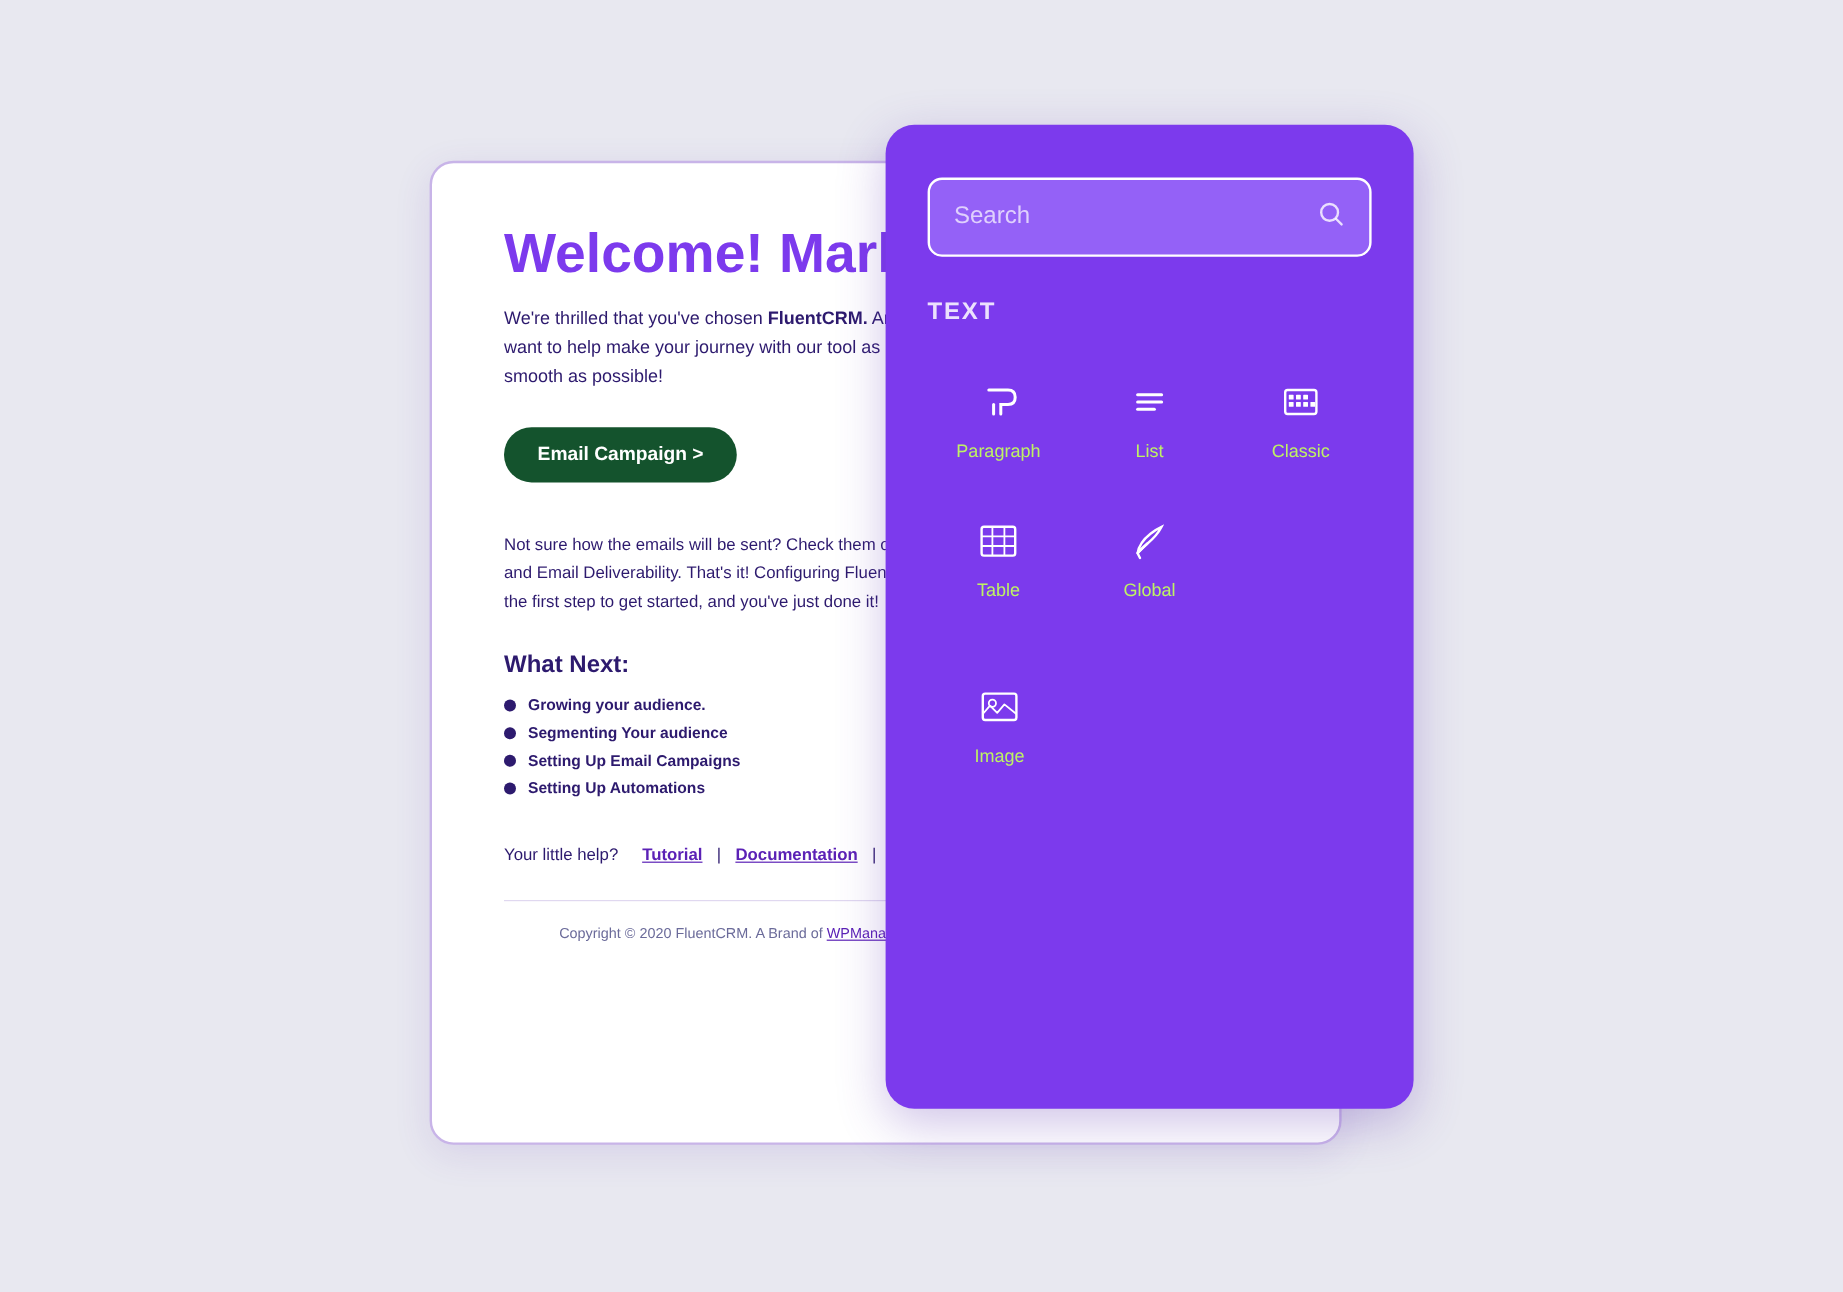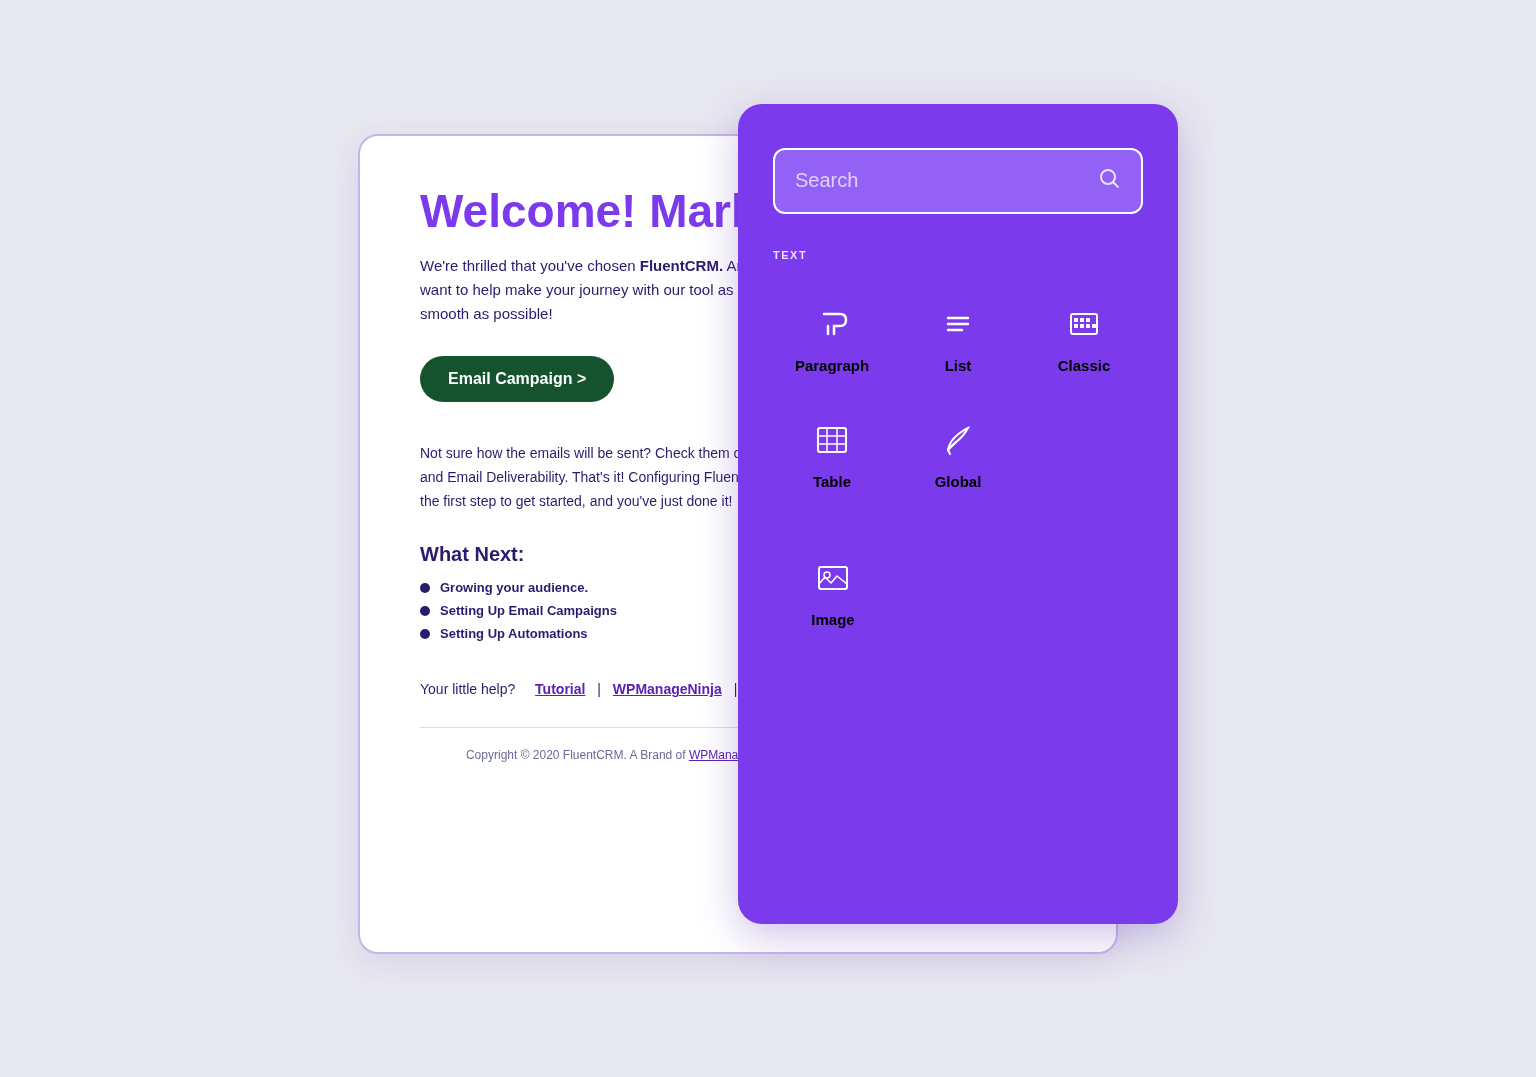--- a/index.html
+++ b/index.html
@@ -203,21 +203,21 @@
       color: rgba(255,255,255,0.7);
     }
 
     .search-icon {
       color: rgba(255,255,255,0.8);
       font-size: 22px;
     }
 
     .section-label {
       color: rgba(255,255,255,0.85);
-      font-size: 11px;
+      font-size: 20px;
       font-weight: 700;
       letter-spacing: 1.5px;
       margin-bottom: 25px;
       text-transform: uppercase;
     }
 
     .block-grid {
       display: grid;
       grid-template-columns: repeat(3, 1fr);
       gap: 8px;
@@ -236,23 +236,23 @@
     }
 
     .block-icon {
       font-size: 32px;
       color: #fff;
       margin-bottom: 10px;
       line-height: 1;
     }
 
     .block-label {
-      color: #000000;
+      color: #bef264;
       font-size: 15px;
-      font-weight: 700;
+      font-weight: 400;
       text-align: center;
     }
 
     .media-section {
       margin-top: 10px;
     }
   </style>
 </head>
 <body>
 
@@ -304,20 +304,21 @@
     </p>
 
     <button class="email-campaign-btn">Email Campaign &gt;</button>
 
     <p class="description-text">Not sure how the emails will be sent? Check them out here: Sending Emails and Email Deliverability. That's it! Configuring FluentCRM Global settings is the first step to get started, and you've just done it!</p>
 
     <h2 class="what-next-title">What Next:</h2>
 
     <ul class="bullet-list">
       <li>Growing your audience.</li>
+      <li>Segmenting Your audience</li>
       <li>Setting Up Email Campaigns</li>
       <li>Setting Up Automations</li>
     </ul>
 
     
     <div class="bottom-illustration">
       <svg viewBox="0 0 220 200" fill="none" xmlns="http://www.w3.org/2000/svg">
 
         <rect x="40" y="60" width="130" height="90" rx="5" stroke="#7c3aed" stroke-width="1.5" fill="none"></rect>
         <rect x="80" y="150" width="50" height="15" stroke="#7c3aed" stroke-width="1.5" fill="none"></rect>
@@ -343,21 +344,21 @@
         <ellipse cx="150" cy="84" rx="9" ry="7" stroke="#7c3aed" stroke-width="1" fill="none"></ellipse>
         <ellipse cx="170" cy="85" rx="9" ry="7" stroke="#7c3aed" stroke-width="1" fill="none"></ellipse>
       </svg>
     </div>
 
     <div class="help-section">
       <span>Your little help?</span>
       <span class="separator"> </span>
       <a href="#">Tutorial</a>
       <span class="separator"> | </span>
-      <a href="#">WPManageNinja</a>
+      <a href="#">Documentation</a>
       <span class="separator"> | </span>
       <a href="#">Flu...</a>
     </div>
 
     <div class="footer-text">
       <span>Copyright © 2020 FluentCRM. A Brand of</span>
       <a href="#">WPManageNinja™</a>
       <span> | </span>
       <a href="#">Get Support</a>
       <span> | </span>

